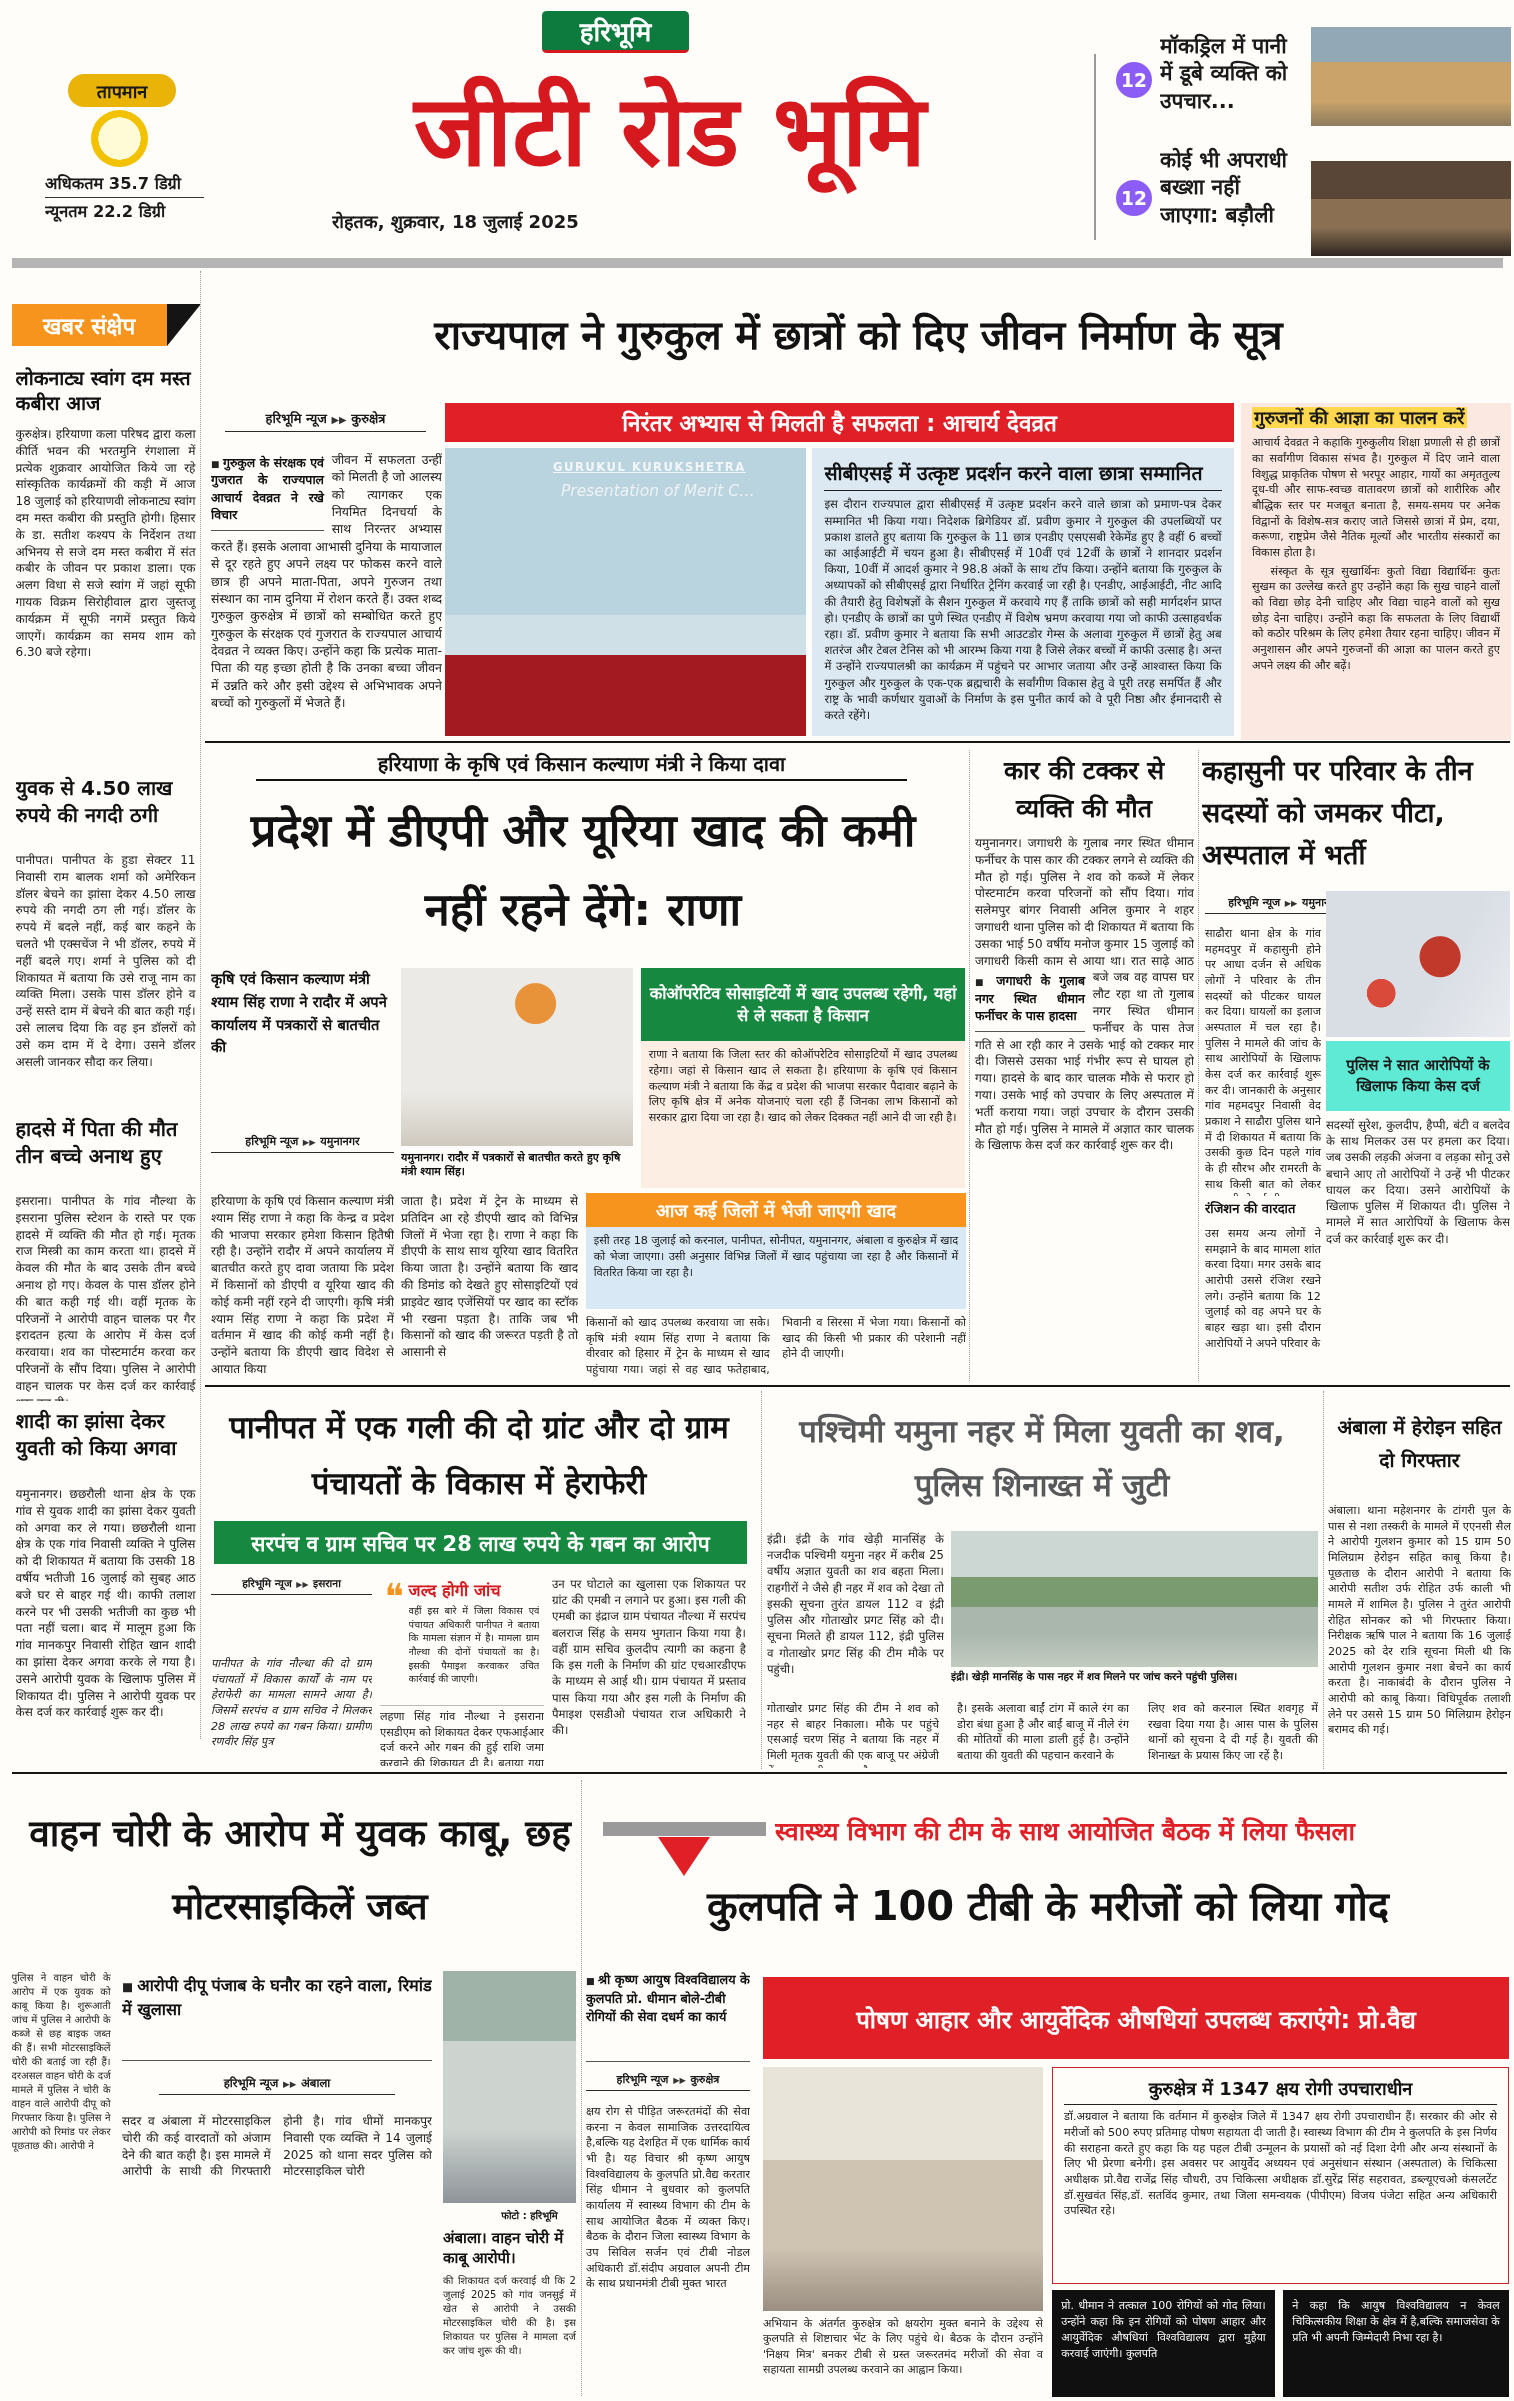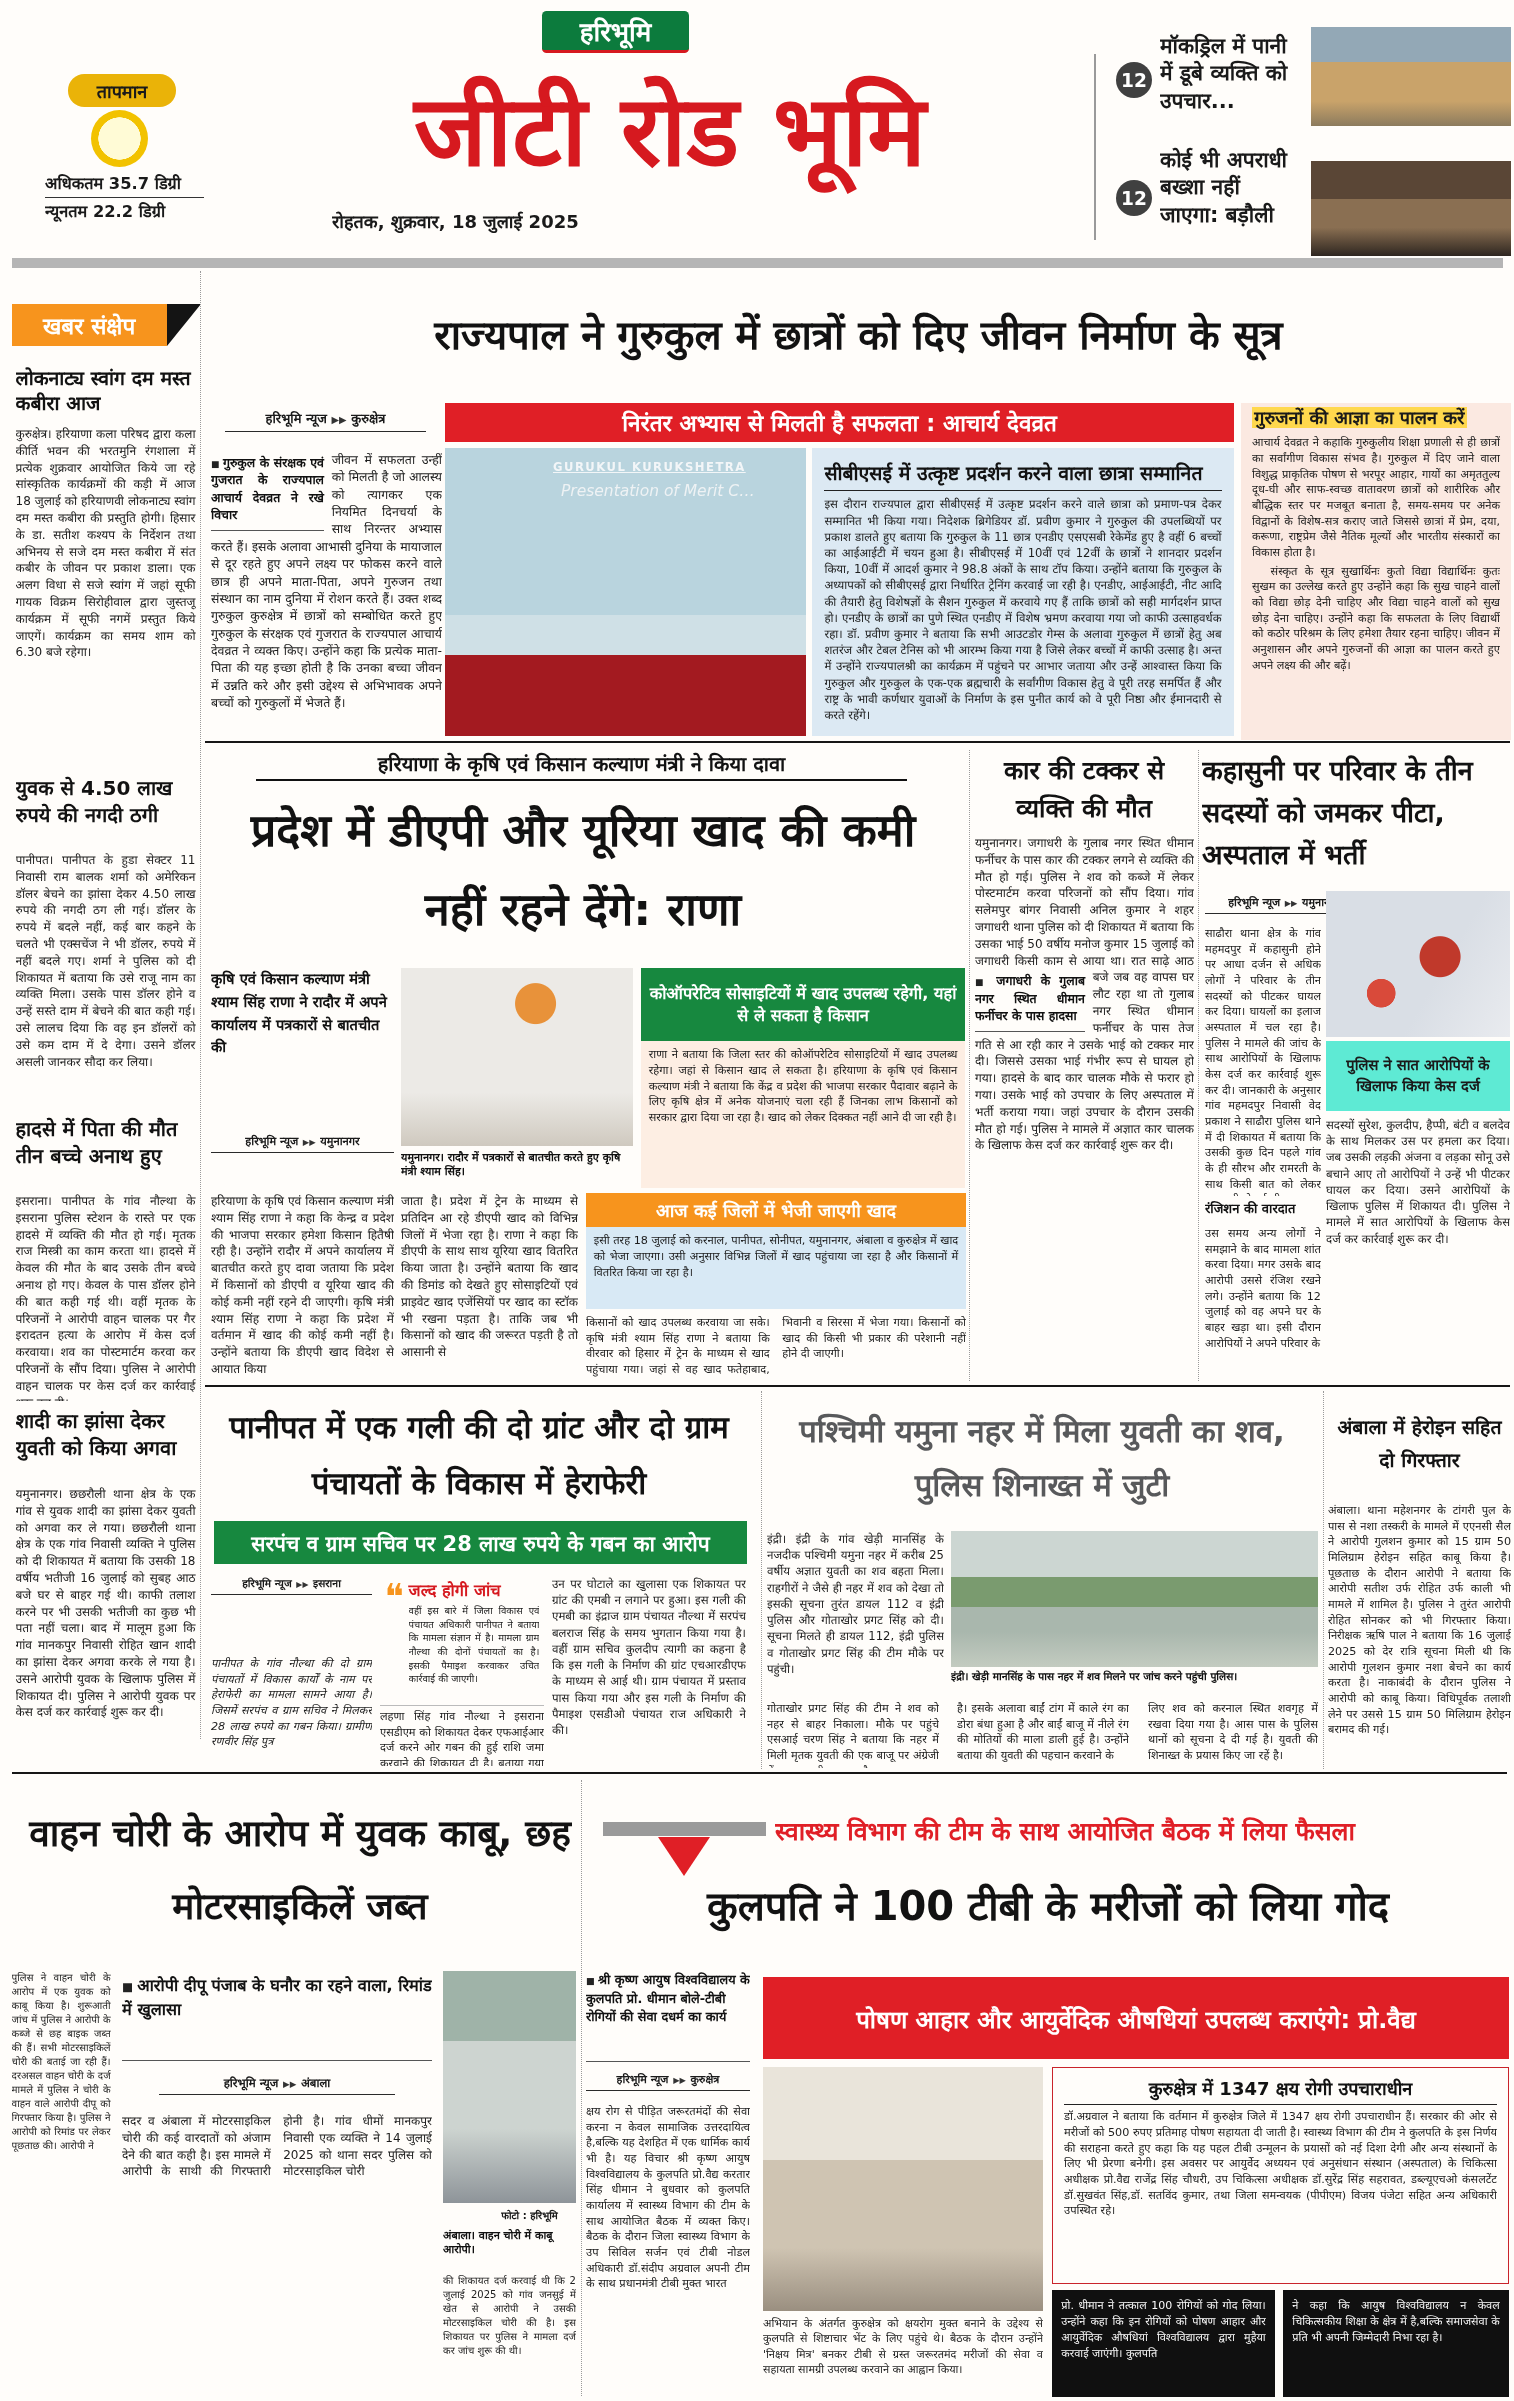--- a/index.html
+++ b/index.html
@@ -15,21 +15,21 @@
   .arrows::before{content:"▶▶";font-size:0.75em;color:#333;margin:0 4.6px;}
   .banner{color:#fff;font-weight:bold;display:flex;align-items:center;justify-content:center;text-align:center;}
   .red{background:#e01f26;} .green{background:#17883f;} .orange{background:#f7941d;}
   .pq-inset{float:left;width:113px;margin:3.1px 7.7px 4.6px 0;font-weight:bold;font-size:12.4px;
             line-height:1.4;border-bottom:1.5px solid #555;padding-bottom:6.2px;color:#111;}
   .sq::before{content:"■ ";font-size:0.72em;color:#222;}
   .photo{background:#cfcfcf;}
   .dotv{border-left:1.5px dotted #9a9a9a;width:0;}
   .rule{background:#161616;}
   .sun{border-radius:50%;background:radial-gradient(circle,#fffbd6 0 52%,#f2c200 53% 72%,#e5a400 73% 80%,transparent 81%);}
-  .badge{background:#404040;color:#fff;border-radius:50%;font-weight:bold;display:flex;align-items:center;justify-content:center;}
+  .badge{background:#8b5cf6;color:#fff;border-radius:50%;font-weight:bold;display:flex;align-items:center;justify-content:center;}
   .fold{width:0;height:0;border-top:42px solid #141414;border-right:34px solid transparent;}
   .qmark::before{content:"❝";color:#f7941d;font-size:36px;line-height:1;float:left;margin-right:4.6px;}
   .hilite{background:#ffd84d;box-decoration-break:clone;-webkit-box-decoration-break:clone;padding:0 2.3px;}
   .red-arrow{width:0;height:0;border-left:26px solid transparent;border-right:26px solid transparent;
              border-top:39px solid #e01f26;}
   .blackbox{background:#101010;color:#fbfbfb;padding:7.7px 9.3px;font-size:11px;line-height:1.45;text-align:justify;}
   .cap{font-weight:bold;line-height:1.3;color:#111;}
 </style>
 </head>
 <body>
@@ -228,21 +228,21 @@
     <div class="abs ctr hl" style="left:22px;top:1782px;width:556px;height:177px;font-size:37px;line-height:1.95;">वाहन चोरी के आरोप में युवक काबू, छह मोटरसाइकिलें जब्त</div>
     <div class="abs txt" style="left:11.6px;top:1971px;width:99px;height:422px;font-size:10px;">पुलिस ने वाहन चोरी के आरोप में एक युवक को काबू किया है। शुरूआती जांच में पुलिस ने आरोपी के कब्जे से छह बाइक जब्त की हैं। सभी मोटरसाइकिलें चोरी की बताई जा रही हैं। दरअसल वाहन चोरी के दर्ज मामले में पुलिस ने चोरी के वाहन वाले आरोपी दीपू को गिरफ्तार किया है। पुलिस ने आरोपी को रिमांड पर लेकर पूछताछ की। आरोपी ने</div>
     <div class="abs sq hl" style="left:122px;top:1974px;width:310px;height:87px;font-size:16.3px;line-height:1.5;border-bottom:1.5px solid #555;"><span>आरोपी दीपू पंजाब के घनौर का रहने वाला, रिमांड में खुलासा</span></div>
     <div class="abs byline" style="left:159px;top:2075px;width:236px;font-size:11.6px;">
       <span>हरिभूमि न्यूज</span><span class="arrows"></span><span>अंबाला</span>
     </div>
     <div class="abs txt" style="left:122px;top:2113px;width:310px;height:280px;font-size:12px;column-count:2;column-gap:12.4px;">सदर व अंबाला में मोटरसाइकिल चोरी की कई वारदातों को अंजाम देने की बात कही है। इस मामले में आरोपी के साथी की गिरफ्तारी होनी है। गांव धीमों मानकपुर निवासी एक व्यक्ति ने 14 जुलाई 2025 को थाना सदर पुलिस को मोटरसाइकिल चोरी</div>
 
     <div class="abs photo" style="left:443px;top:1971px;width:133px;height:232px;background:linear-gradient(180deg,#9fb3a8 0 30%,#cdd4d0 30% 68%,#8e9499);"></div>
     <div class="abs" style="left:463px;top:2208px;width:133px;font-size:10px;text-align:center;font-weight:bold;">फोटो : हरिभूमि</div>
-    <div class="abs cap" style="left:443px;top:2229px;width:133px;height:40px;font-size:11px;">अंबाला। वाहन चोरी में काबू आरोपी।</div>
+    <div class="abs cap" style="left:443px;top:2229px;width:133px;height:40px;font-size:15px;">अंबाला। वाहन चोरी में काबू आरोपी।</div>
     <div class="abs txt" style="left:443px;top:2274px;width:133px;height:122px;font-size:10px;">की शिकायत दर्ज करवाई थी कि 2 जुलाई 2025 को गांव जनसुई में खेत से आरोपी ने उसकी मोटरसाइकिल चोरी की है। इस शिकायत पर पुलिस ने मामला दर्ज कर जांच शुरू की थी।</div>
     <div class="abs dotv" style="left:581px;top:1780px;height:616px;"></div>
   </div>
 
   <div>
     <div class="abs" style="left:603px;top:1822px;width:163px;height:14px;background:#9a9a9a;"></div>
     <div class="abs red-arrow" style="left:658px;top:1837px;"></div>
     <div class="abs hl" style="left:775px;top:1813px;width:705px;height:39px;font-size:25px;color:#e01f26;">स्वास्थ्य विभाग की टीम के साथ आयोजित बैठक में लिया फैसला</div>
     <div class="abs ctr hl" style="left:587px;top:1862px;width:922px;height:85px;font-size:40px;">कुलपति ने 100 टीबी के मरीजों को लिया गोद</div>
 

